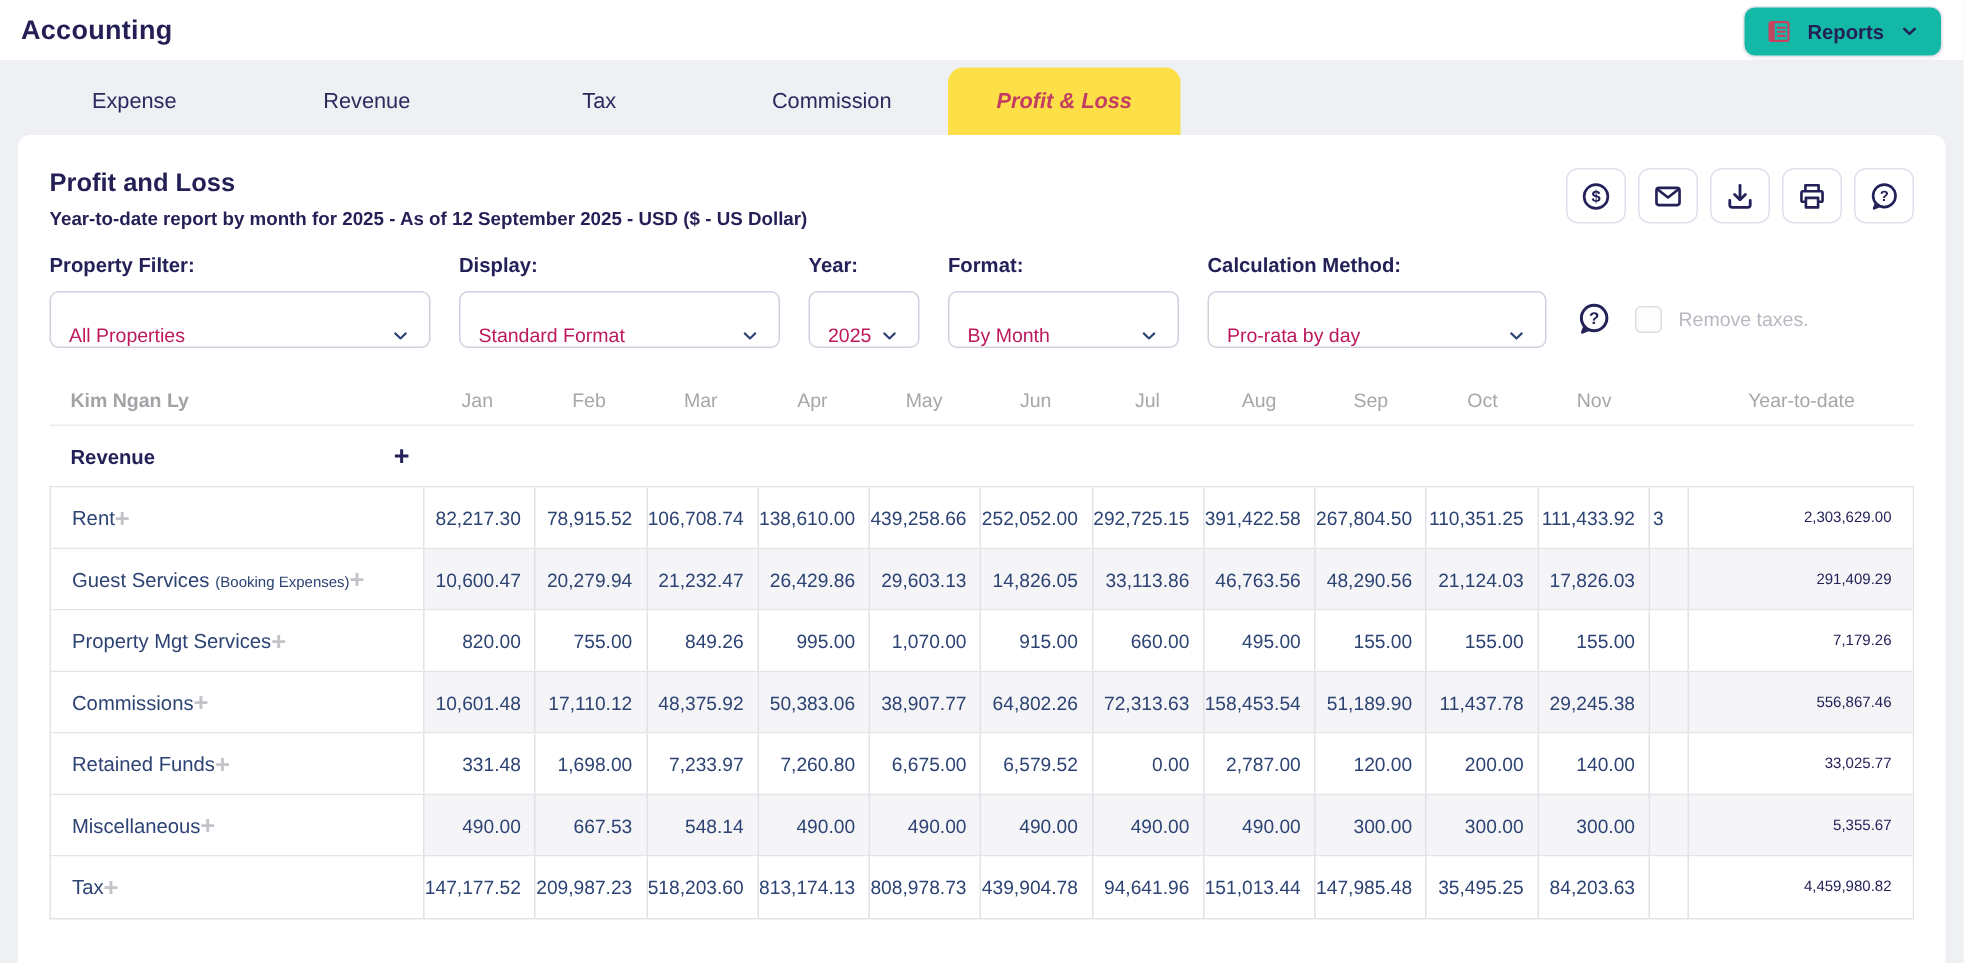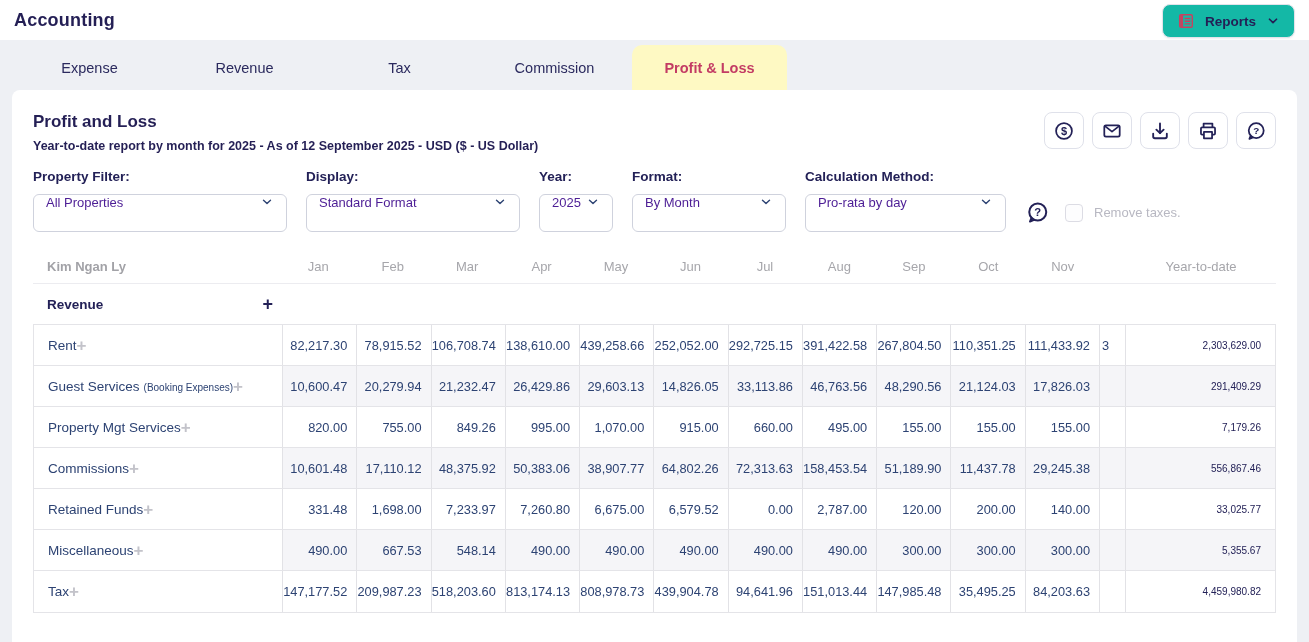--- a/index.html
+++ b/index.html
@@ -10,37 +10,37 @@
   .topbar { height:40px; background:#fff; display:flex; align-items:center; justify-content:space-between; padding:0 14px; }
   .app-title { font-size:18px; font-weight:700; color:#241f55; letter-spacing:.2px; }
   .reports-btn { height:34px; margin-top:2px; padding:0 14px; background:#14b8a6; border:1px solid #e3e3ea; border-radius:8px;
     box-shadow:0 1px 2px rgba(20,20,60,.06); display:flex; align-items:center; gap:10px; cursor:pointer; }
   .reports-btn .lbl { font-size:13.5px; font-weight:700; color:#241f55; }
 
   
   .tabstrip { height:50px; display:flex; align-items:flex-end; padding-left:12px; }
   .tab { width:155px; height:45px; display:flex; align-items:center; justify-content:center;
     font-size:14.5px; color:#2b2a5e; cursor:pointer; }
-  .tab.active { background:#fef9c3; border-radius:10px 10px 0 0; color:#c33c64; font-weight:700; }
+  .tab.active { background:#fde047; border-radius:10px 10px 0 0; color:#c33c64; font-weight:700;font-style:italic; }
 
   
   .card { margin:0 12px; height:552px; background:#fff; border-radius:8px 8px 0 0; padding:22px 21px 0; overflow:hidden; }
   .card-head { display:flex; justify-content:space-between; align-items:flex-start; }
   .rpt-title { font-size:17px; font-weight:700; color:#241f55; }
   .rpt-sub { margin-top:7px; font-size:12.5px; font-weight:700; color:#241f55; }
   .toolbar { display:flex; gap:8px; }
   .icon-btn { width:40px; height:37px; border:1px solid #dfe1ea; border-radius:8px; background:#fff;
     display:flex; align-items:center; justify-content:center; cursor:pointer; }
 
   
   .filters { margin-top:16px; display:flex; align-items:flex-start; gap:19px; }
   .fgroup .flabel { font-size:13.5px; font-weight:700; color:#232157; margin-bottom:10px; }
   .select { height:38px; border:1px solid #cfd2dd; border-radius:6px; background:#fff; display:flex;
-    align-items:flex-start; justify-content:space-between; padding:0 12px; font-size:13px; color:#4c1d95; cursor:pointer; }
-  .w-property{width:254px}.w-display{width:214px}.w-year{width:74px}.w-format{width:154px}.w-calc{width:201px}
+    align-items:flex-end; justify-content:space-between; padding:0 12px; font-size:13px; color:#be185d; cursor:pointer; }
+  .w-property{width:254px}.w-display{width:214px}.w-year{width:74px}.w-format{width:154px}.w-calc{width:226px}
   .aux { display:flex; align-items:center; gap:15px; margin-top:31px; }
   .checkbox { width:18px; height:18px; border:1px solid #dcdce4; border-radius:4px; background:#fdfdfe; cursor:pointer; }
   .cb-label { font-size:13px; color:#b8b8c2; margin-left:-4px; }
 
   
   .table { margin-top:18px; }
   .grid { display:grid; grid-template-columns:248px repeat(11,1fr) 26px 150px; align-items:center; }
   .thead { height:34px; border-bottom:1px solid #ececf0; }
   .th { font-size:13px; color:#a6a6ab; }
   .th.owner { padding-left:14px; font-weight:700; color:#a2a2a7; }

